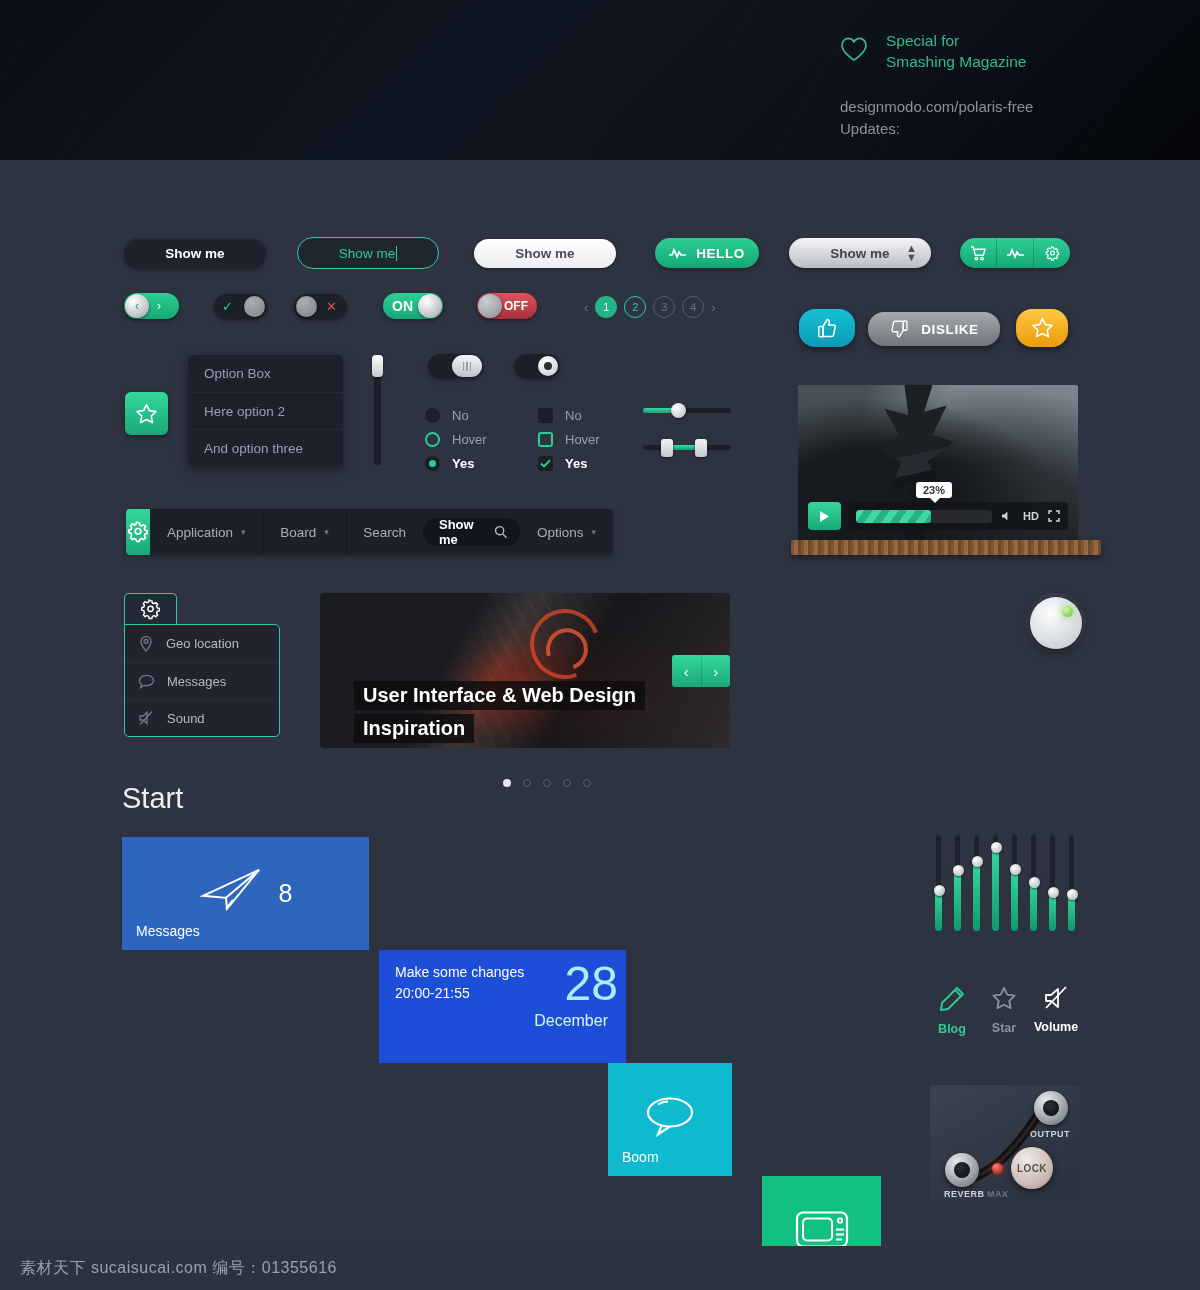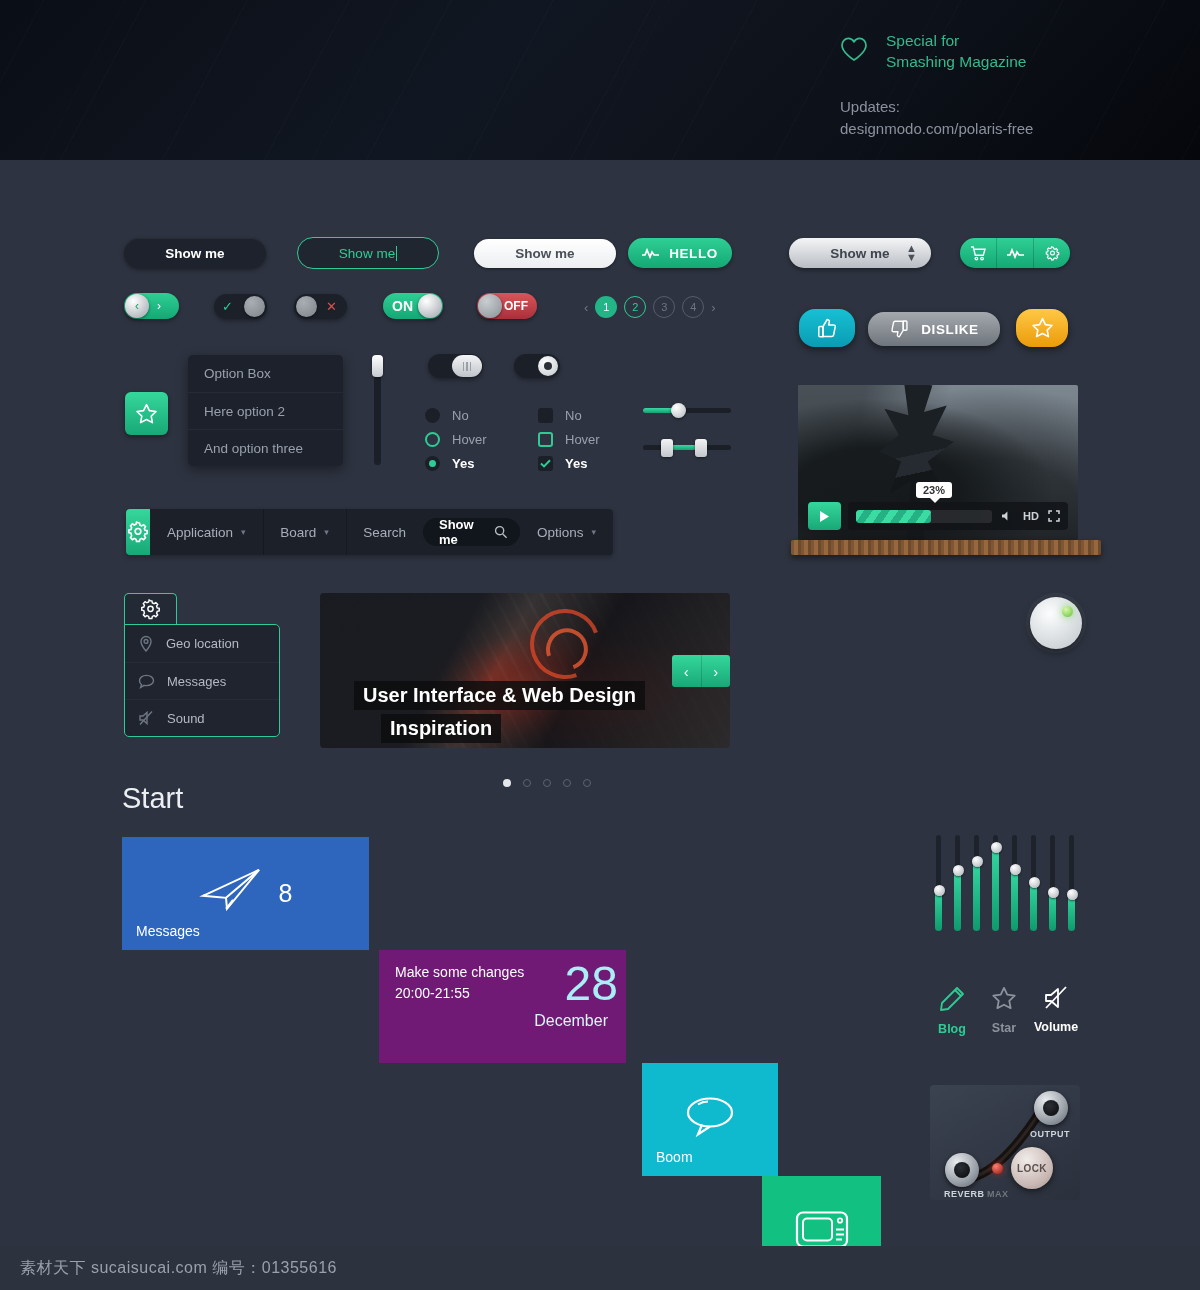--- a/index.html
+++ b/index.html
@@ -189,41 +189,41 @@
     <div class="hdr-spec">
       <svg class="heart" viewBox="0 0 28 26">
         <path d="M14 24C14 24 2 16.5 2 9.2 2 5.2 5 2.4 8.4 2.4c2.3 0 4.4 1.4 5.6 3.3 1.2-1.9 3.3-3.3 5.6-3.3C23 2.4 26 5.2 26 9.2 26 16.5 14 24 14 24z" fill="none" stroke="#35b98d" stroke-width="1.7"></path>
       </svg>
       <div>
         <div class="spec-txt">Special for</div>
         <div class="spec-txt">Smashing Magazine</div>
       </div>
     </div>
     <div class="upd">
+      <div>designmodo.com/polaris-free</div>
       <div>Updates:</div>
-      <div>designmodo.com/polaris-free</div>
     </div>
   </div>
 </div>
 
 <div class="stage">
 
   <div class="row" style="left:124px; top:78px;">
     <div class="btn btn-dark">Show me</div>
   </div>
   <div class="row" style="left:297px; top:77px;">
     <div class="btn btn-outline">
       <span>Show me</span>
         <i class="caret"></i>
     </div>
   </div>
   <div class="row" style="left:474px; top:79px;">
     <div class="btn btn-white">Show me</div>
   </div>
-  <div class="row" style="left:628px; top:78px;">
+  <div class="row" style="left:655px; top:78px;">
     <div class="btn btn-green">
       <svg width="17" height="11" viewBox="0 0 17 11">
         <polyline points="0,7 3,7 5,2 8,9 10,4 12,7 17,7" fill="none" stroke="#fff" stroke-width="1.7"></polyline>
       </svg>
       <span>HELLO</span>
     </div>
   </div>
   <div class="row" style="left:789px; top:78px;">
     <div class="btn btn-select">
       <span>Show me</span>
@@ -500,21 +500,21 @@
       </div>
     </div>
   </div>
 
   <div class="row" style="left:320px; top:433px;">
     <div class="banner">
       <div class="rock"></div>
       <div class="swirl"></div>
       <div style="position:absolute;left:34px;top:88px;">
         <div class="bt">User Interface &amp; Web Design</div>
-        <div class="bt" style="margin-top:4px;margin-left:27px;">Inspiration</div>
+        <div class="bt" style="margin-top:4px;">Inspiration</div>
       </div>
       <div class="bnav">
         <div>‹</div>
         <div>›</div>
       </div>
     </div>
     <div class="dots" style="position:absolute;left:183px;top:186px;">
       <i style="background:#e4e7ea;"></i>
       <i style="border:1px solid #5c6370;"></i>
       <i style="border:1px solid #5c6370;"></i>
@@ -537,28 +537,28 @@
     <div class="ic">
       <svg width="70" height="52" viewBox="0 0 70 52">
         <path d="M4 32L60 6 28 45l-1-11z" fill="none" stroke="#fff" stroke-width="2"></path>
         <path d="M27 34L60 6M27 45l7-9" fill="none" stroke="#fff" stroke-width="2"></path>
       </svg>
       <span style="font-size:25px;font-weight:300;margin-left:10px;margin-top:8px;">8</span>
     </div>
     <div class="lbl">Messages</div>
   </div>
 
-  <div class="row tile" style="left:379px; top:677px; width:247px;height:113px;background:#701a75;">
+  <div class="row tile" style="left:379px; top:677px; width:247px;height:113px;background:#1d4ed8;">
     <div style="position:absolute;left:16px;top:14px;font-size:14px;">Make some changes</div>
     <div style="position:absolute;left:16px;top:35px;font-size:14px;">20:00-21:55</div>
     <div style="position:absolute;right:8px;top:6px;font-size:48px;font-weight:300;color:#a9eef4;">28</div>
     <div style="position:absolute;right:18px;top:62px;font-size:16px;color:#d6f6f9;">December</div>
   </div>
 
-  <div class="row tile" style="left:642px; top:677px; width:136px;height:113px;background:#0fb9ce;">
+  <div class="row tile" style="left:608px; top:677px; width:124px;height:113px;background:#0fb9ce;">
     <div class="ic">
       <svg width="52" height="44" viewBox="0 0 52 44">
         <ellipse cx="26" cy="18" rx="22" ry="14" fill="none" stroke="#fff" stroke-width="2.2"></ellipse>
         <path d="M18 30l-4 10 12-8" fill="none" stroke="#fff" stroke-width="2.2"></path>
         <path d="M14 10c3-2 7-3 10-3" fill="none" stroke="#fff" stroke-width="2"></path>
       </svg>
     </div>
     <div class="lbl">Boom</div>
   </div>
 

